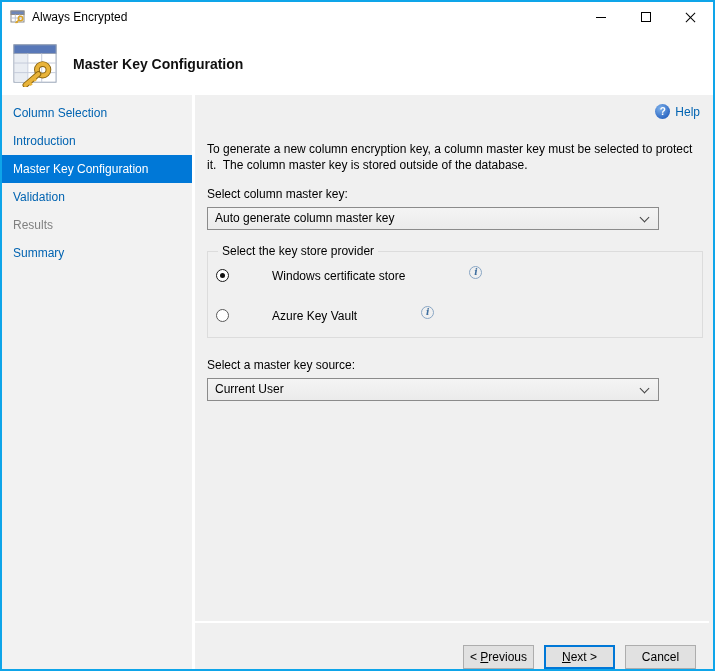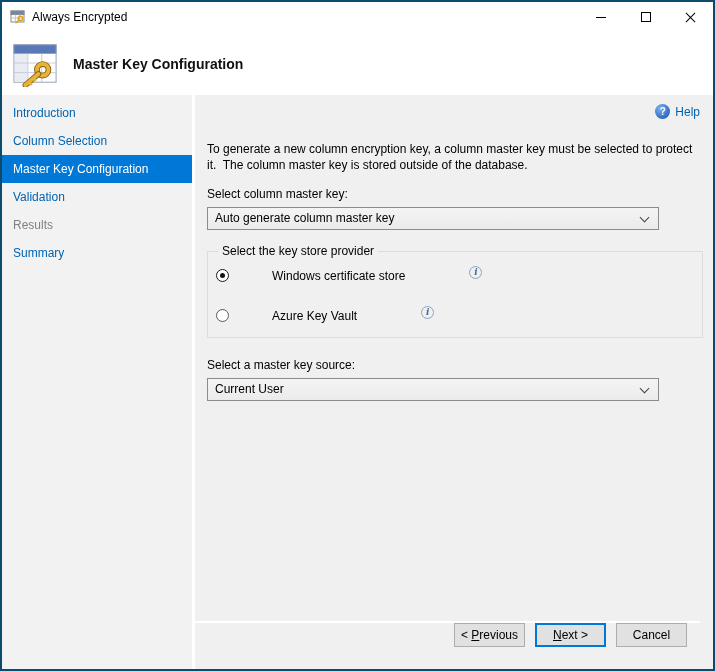--- a/index.html
+++ b/index.html
@@ -2,21 +2,21 @@
 <html><head>
 <meta charset="utf-8">
 <style>
   * { box-sizing: border-box; margin: 0; padding: 0; }
   html, body { background: #fff; }
   body { font-family: "Liberation Sans", "DejaVu Sans", sans-serif; }
 
   .window {
     position: relative;
     width: 715px; height: 671px;
-    border: 2px solid #0c4a6e;
+    border: 2px solid #0ea5e9;
     background: #c4b5fd;
     overflow: hidden;
   }
 
   
   .titlebar {
     height: 30px; background: #ffffff;
     display: flex; align-items: center;
     padding-left: 8px;
   }
@@ -109,23 +109,23 @@
     width: 13px; height: 13px; border-radius: 50%;
     border: 1px solid #89a6c4; color: #3f6f9f;
     font-family: "DejaVu Serif", serif; font-style: italic; font-weight: bold;
     font-size: 9px; line-height: 11px; text-align: center;
     display: inline-block; margin-left: 28px;
     transform: translateY(-3px);
   }
 
   
   .footer {
-    position: absolute; left: 0; right: 13px; bottom: 0;
+    position: absolute; left: 0; right: 4px; bottom: 0;
     height: 48px; border-top: 2px solid #ffffff;
-    display: flex; justify-content: flex-end; align-items: flex-start;
+    display: flex; justify-content: flex-end; align-items: flex-end;
     padding-right: 13px; gap: 10px;
   }
   .btn {
     min-width: 71px; height: 24px;
     background: #e1e1e1; border: 1px solid #adadad;
     font-family: "Liberation Sans", "DejaVu Sans", sans-serif;
     font-size: 12px; color: #000; text-align: center;
     padding: 0 6px; cursor: default;
   }
   .btn.default { border: 2px solid #0078d7; }
@@ -176,22 +176,22 @@
       <line x1="27.5" y1="34.5" x2="14" y2="46" stroke="#e8b33a" stroke-width="4" stroke-linecap="round"></line>
       <line x1="17.5" y1="42.5" x2="20.5" y2="46" stroke="#e8b33a" stroke-width="3"></line>
       <line x1="22.5" y1="38.5" x2="25" y2="41.5" stroke="#e8b33a" stroke-width="3"></line>
     </svg>
     <h1>Master Key Configuration</h1>
   </div>
 
   <div class="body">
 
     <div class="sidebar">
+      <div class="nav-item">Column Selection</div>
       <div class="nav-item">Introduction</div>
-      <div class="nav-item">Column Selection</div>
       <div class="nav-item selected">Master Key Configuration</div>
       <div class="nav-item">Validation</div>
       <div class="nav-item disabled">Results</div>
       <div class="nav-item">Summary</div>
     </div>
 
     <div class="v-sep"></div>
 
     <div class="content">
 

